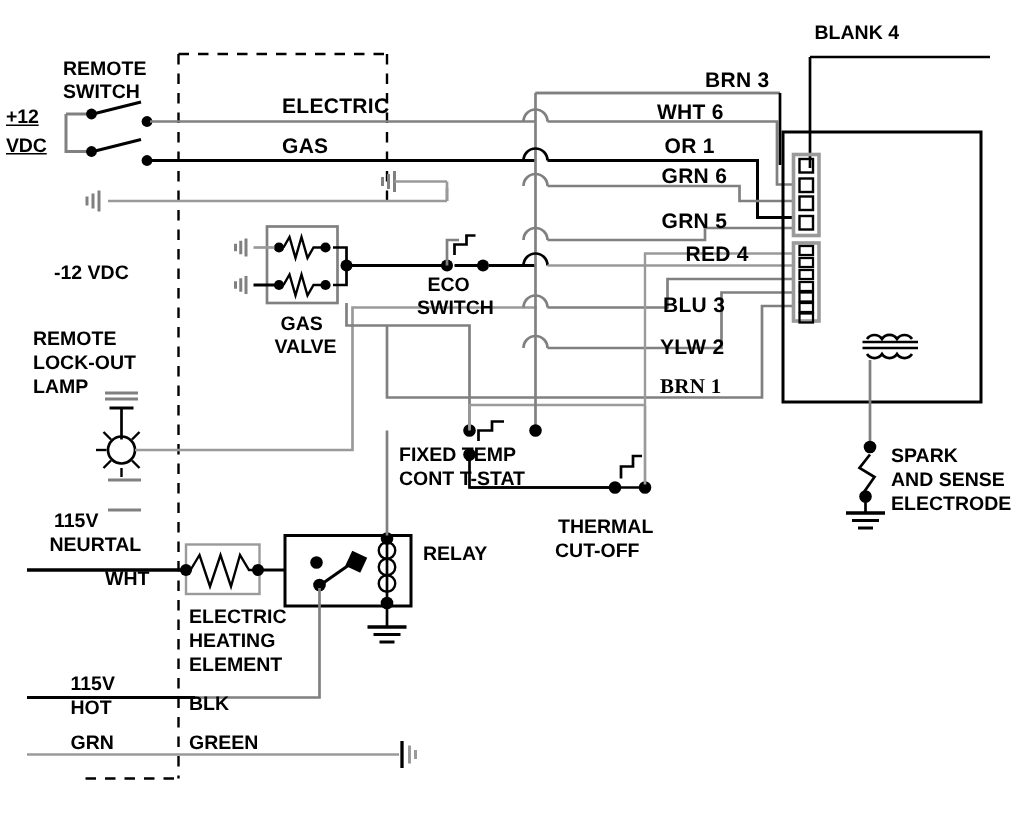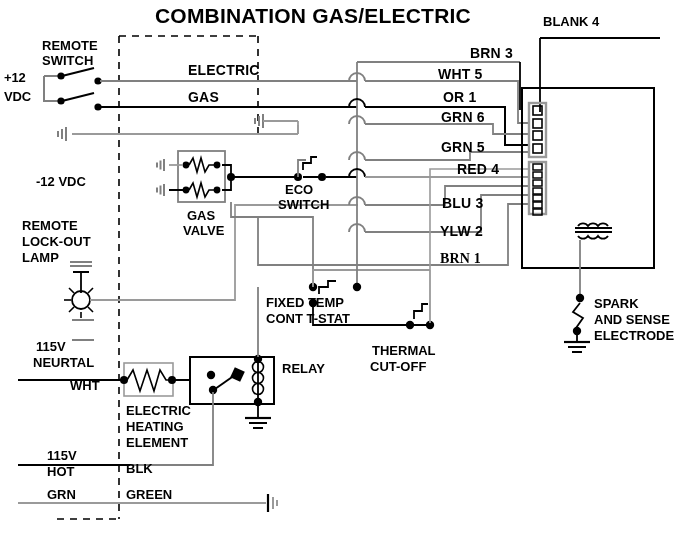--- a/index.html
+++ b/index.html
@@ -30,21 +30,21 @@
     line-height:1.13;
     letter-spacing:-0.1px;
   }
   .lbl.title{
     font-size:21px;
     letter-spacing:0.2px;
     font-weight:bold;
   }
   .lbl.wire{ font-size:14px; letter-spacing:0.2px; }
   .lbl.comp{ font-size:13px; letter-spacing:0px; }
-  .lbl.pwr{ font-size:13px; }
+  .lbl.pwr{ font-size:13px;text-decoration:underline; }
 </style>
 </head>
 <body>
 
 <div id="diagram-root">
 
   <svg id="diagram-svg" viewBox="0 0 689 551" xmlns="http://www.w3.org/2000/svg">
 
     <defs>
       <g id="gnd-vert">
@@ -338,21 +338,20 @@
       <polyline points="580,303 573,312 583,318 576,328" fill="none" stroke="#000000" stroke-width="1.8"></polyline>
       <circle cx="577" cy="331" r="4.2" fill="#000000"></circle>
       <path d="M577,333 L577,342" stroke="#000000" stroke-width="1.8" fill="none"></path>
       <line x1="564" y1="342" x2="590" y2="342" stroke="#000000" stroke-width="2.2"></line>
       <line x1="568" y1="347" x2="586" y2="347" stroke="#000000" stroke-width="2"></line>
       <line x1="572" y1="352" x2="582" y2="352" stroke="#000000" stroke-width="2"></line>
     </g>
 
   </svg>
 
-  <div class="lbl title" style="left:155px; top:4px;">COMBINATION GAS/ELECTRIC</div>
 
   <div class="lbl comp" style="left:543px; top:15px;">BLANK 4</div>
 
   <div class="lbl comp" style="left:42px; top:39px;">REMOTE</div>
   <div class="lbl comp" style="left:42px; top:54px;">SWITCH</div>
 
   <div class="lbl pwr" style="left:4px; top:71px;">+12</div>
   <div class="lbl pwr" style="left:4px; top:90px;">VDC</div>
 
   <div class="lbl comp" style="left:36px; top:143px;margin-top:32px;">-12 VDC</div>
@@ -392,21 +391,21 @@
 
   <div class="lbl comp" style="left:47px; top:488px;">GRN</div>
   <div class="lbl comp" style="left:126px; top:488px;">GREEN</div>
 
   <div class="lbl comp" style="left:594px; top:297px;">SPARK</div>
   <div class="lbl comp" style="left:594px; top:313px;">AND SENSE</div>
   <div class="lbl comp" style="left:594px; top:329px;">ELECTRODE</div>
 
   <div id="wire-label-host">
       <div class="lbl wire" style="left: 438px; top: 46px; padding-left: 32px;">BRN 3</div>
-      <div class="lbl wire" style="left: 438px; top: 67px;">WHT 5</div>
+      <div class="lbl wire" style="left: 438px; top: 67px;">WHT 6</div>
       <div class="lbl wire" style="left: 443px; top: 90px;">OR 1</div>
       <div class="lbl wire" style="left: 441px; top: 110px;">GRN 6</div>
       <div class="lbl wire" style="left: 441px; top: 140px;">GRN 5</div>
       <div class="lbl wire" style="left: 432px; top: 162px; margin-left: 25px;">RED 4</div>
       <div class="lbl wire" style="left: 442px; top: 196px; text-align: right;">BLU 3</div>
       <div class="lbl wire" style="left: 440px; top: 224px;">YLW 2</div>
       <div class="lbl wire" style="left: 440px; top: 251px; font-family: Liberation Serif, serif;">BRN 1</div>
     </div>
 
 </div>

